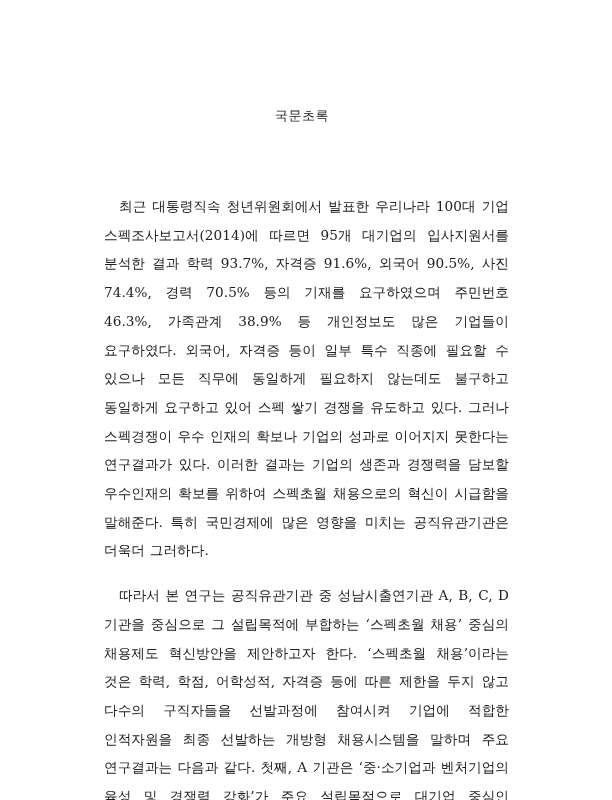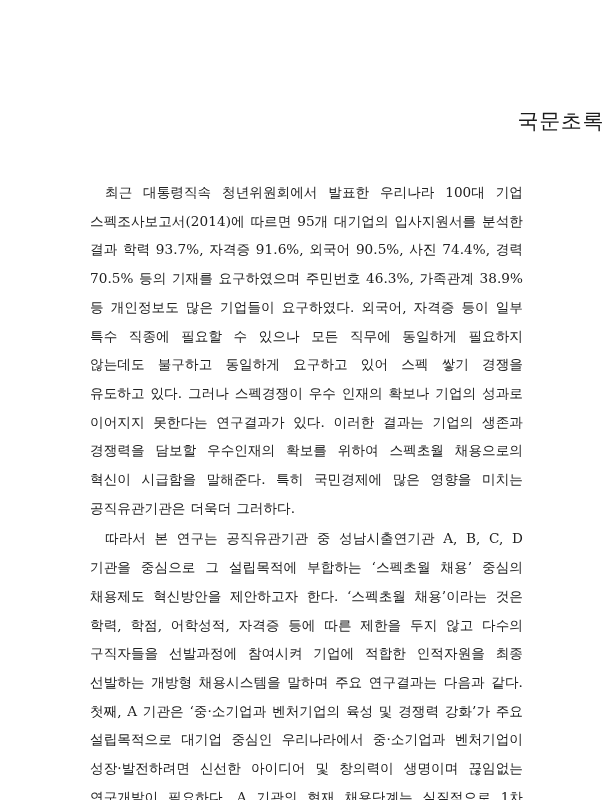--- a/index.html
+++ b/index.html
@@ -24,39 +24,39 @@
     height: 800px;
     background: #ffffff;
   }
 
   
   .doc-title {
     position: absolute;
     left: 0;
     top: 94px;
     width: 604px;
-    text-align: right;
-    font-size: 21px;
+    text-align: center;
+    font-size: 13px;
     line-height: 26px;
     letter-spacing: 0.6px;
     color: #1a1a1a;
     font-weight: 400;
     white-space: nowrap;
   }
 
   
   .body-block {
     position: absolute;
     left: 88px;
     top: 176px;
     width: 437px;
   }
 
   .para {
-    margin: 2px;
+    margin: 16px;
     text-align: justify;
     text-justify: inter-character;
     text-align-last: left;
     font-size: 13.6px;
     line-height: 28.7px;
     letter-spacing: 0.05px;
     word-spacing: 0.5px;
     color: #202020;
     text-indent: 15px;
     hyphens: none;

